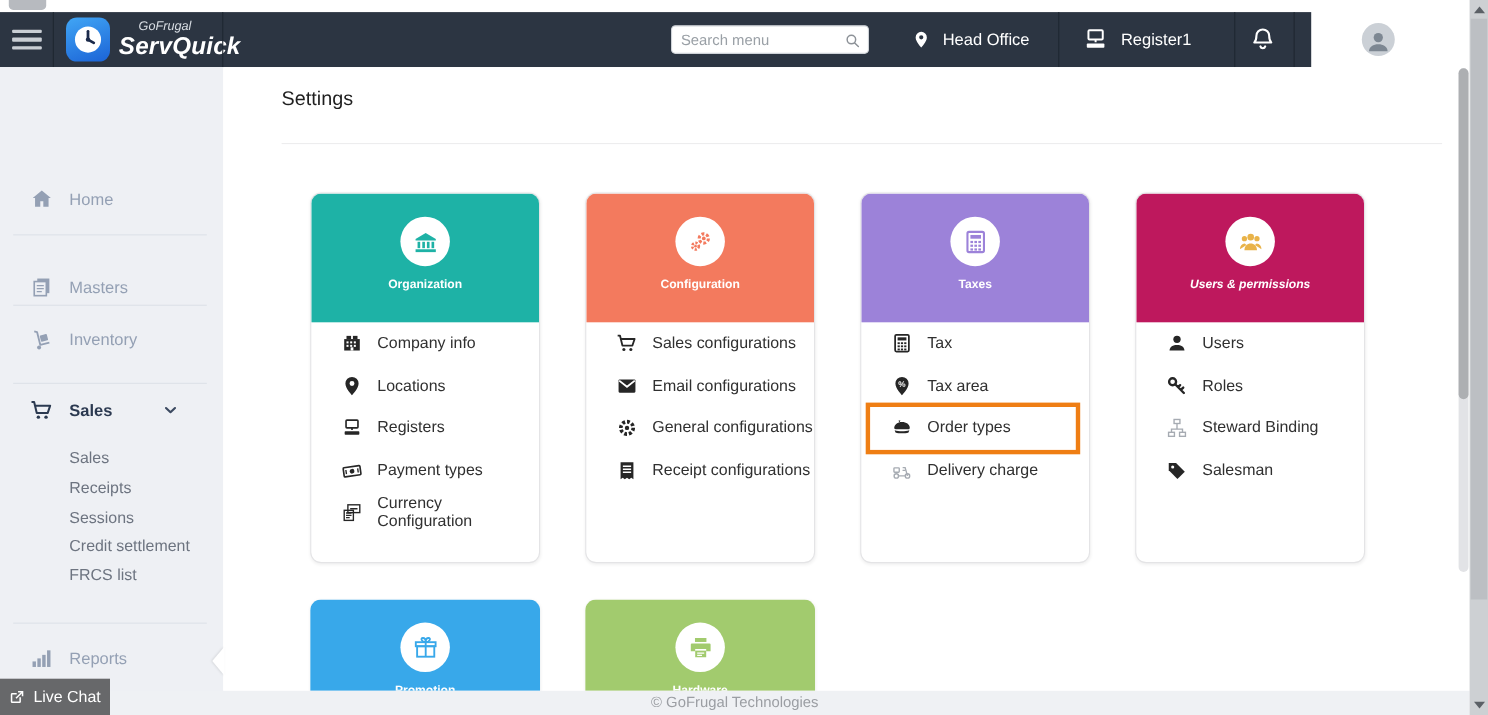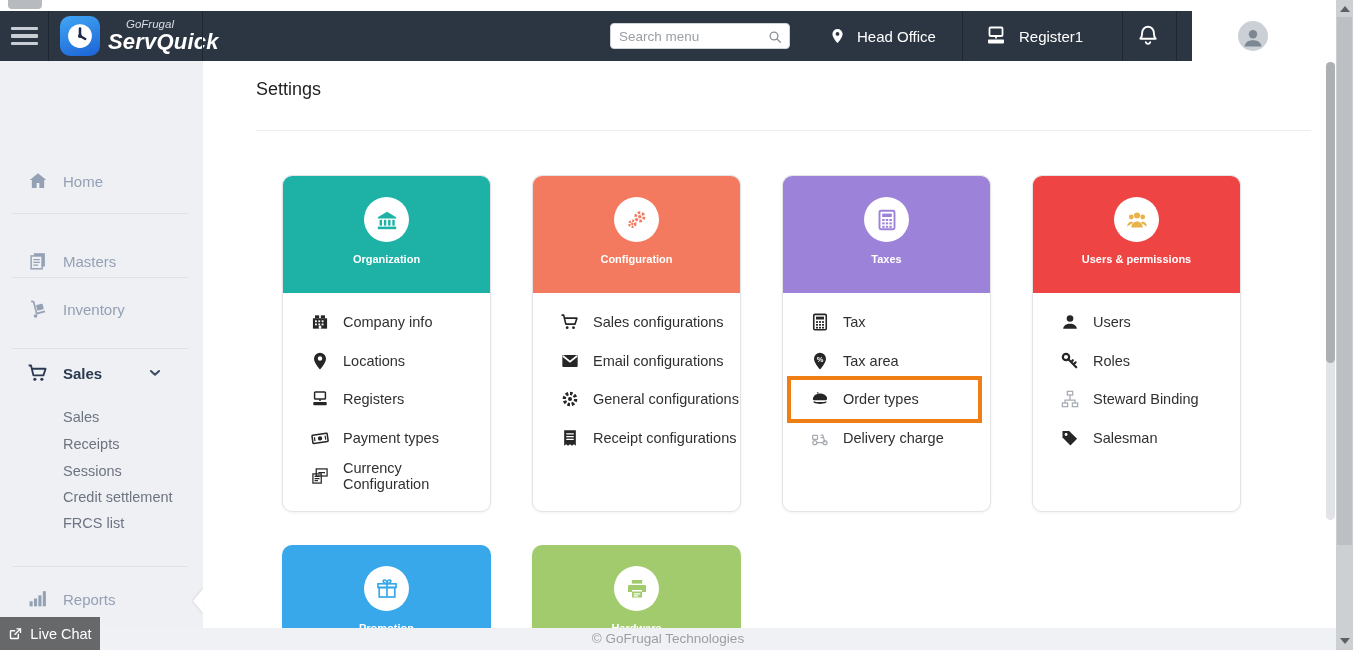--- a/index.html
+++ b/index.html
@@ -54,21 +54,21 @@
   .page-title { position:absolute; left:53px; top:18px; font-size:18px; color:#1f1f1f; }
   .title-div { position:absolute; left:53px; top:69px; width:1055px; height:1px; background:#ededee; }
   .cardrow { position:absolute; display:flex; gap:41px; }
   .row1 { left:79px; top:114px; }
   .row2 { left:79px; top:484px; }
   .card { width:209px; height:337px; border:1px solid #e4e4e6; border-radius:10px; background:#fff; box-shadow:0 1px 3px rgba(0,0,0,.06); overflow:hidden; }
   .card-head { height:117px; display:flex; flex-direction:column; align-items:center; cursor:pointer; }
   .card-badge { margin-top:21px; width:45px; height:45px; border-radius:50%; background:#fff; display:flex; align-items:center; justify-content:center; }
   .card-badge .ic { width:24px; height:24px; }
   .card-title { margin-top:11px; color:#fff; font-size:11px; font-weight:bold;text-align:right; }
-  .card-body { padding-top:10px; }
+  .card-body { }
   .card-item { position:relative; height:38.5px; display:flex; align-items:center; padding-left:27px; cursor:pointer; }
   .card-item .ic { width:20px; height:20px; color:#262626; }
   .card-item .ic.muted { color:#a6abb2; }
   .card-item .item-lbl { margin-left:13px; font-size:14.5px; color:#303030; }
   .hl { position:absolute; left:4px; right:8px; top:-4px; bottom:-4px; border:4px solid #ef7e14; pointer-events:none; }
   .card.partial { height:180px; border:none; }
   .card.partial .card-head { height:180px; }
 
   
   .footer { position:absolute; left:0; top:628px; width:1336px; height:22px; background:#eff1f4; text-align:center; font-size:13.5px; color:#9b9ea3; line-height:21px; z-index:20; }
@@ -489,21 +489,21 @@
                   <rect x="3.2" y="8.8" width="5.8" height="4.8" rx="0.8"></rect>
                   <path d="M12.6 11.6h3.2"></path>
                 </g>
               </svg>
             </span>
             <span class="item-lbl">Delivery charge</span>
           </div>
         </div>
       </div>
       <div class="card">
-        <div class="card-head" style="background: #ef4444;">
+        <div class="card-head" style="background: #be185d; font-style: italic;">
           <div class="card-badge">
             <span class="ic" style="color: rgb(233, 179, 73);">
               <svg viewBox="0 0 24 24">
                 <g fill="currentColor">
                   <circle cx="6.3" cy="9" r="2.4"></circle>
                   <circle cx="17.7" cy="9" r="2.4"></circle>
                   <circle cx="12" cy="7.6" r="3"></circle>
                   <path d="M2.2 18.5c0-3 1.8-4.7 4.4-5.1l1.6 1.4z"></path>
                   <path d="M21.8 18.5c0-3-1.8-4.7-4.4-5.1l-1.6 1.4z"></path>
                   <path d="M6.3 19.5c0-4 2.6-6.1 5.7-6.1s5.7 2.1 5.7 6.1z"></path>

